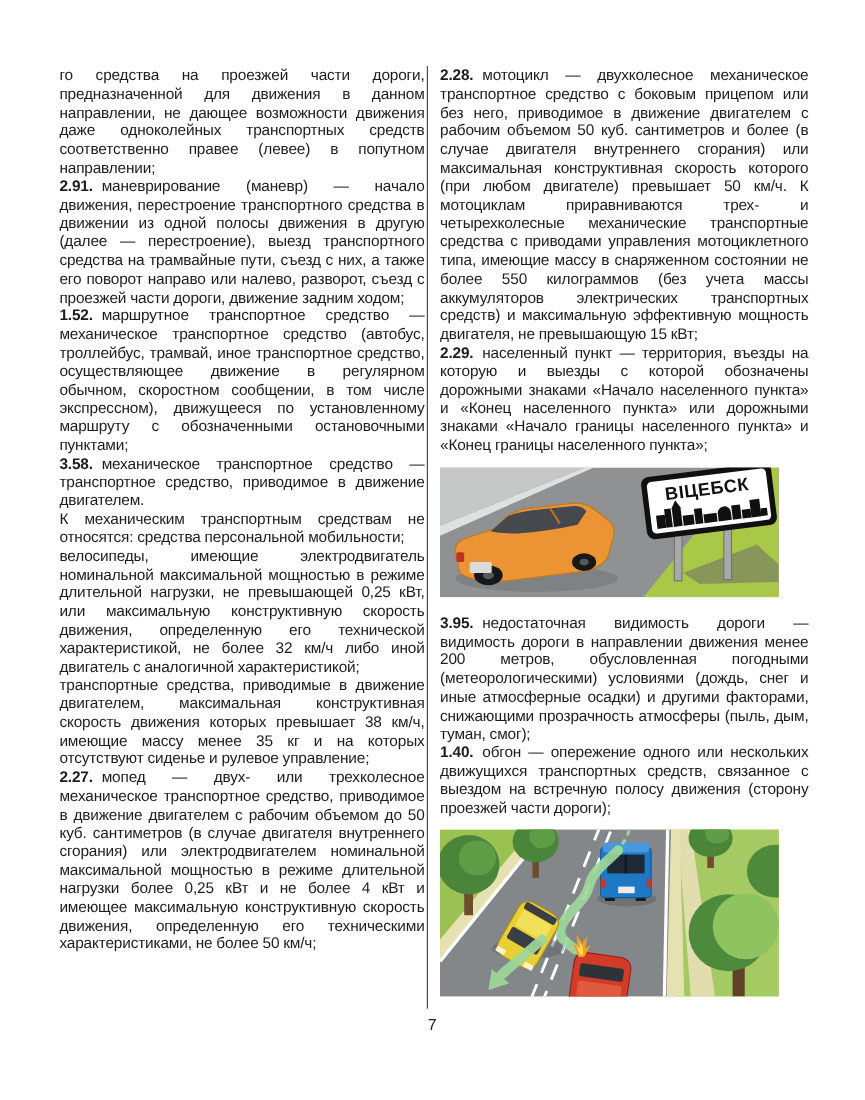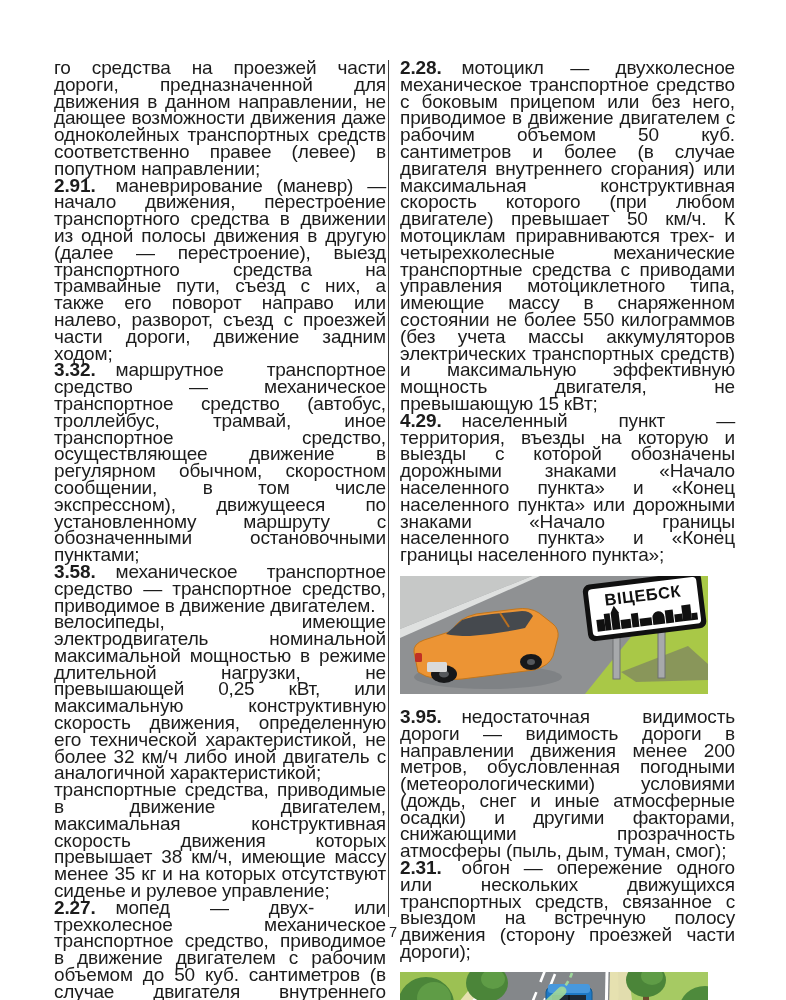--- a/index.html
+++ b/index.html
@@ -5,62 +5,63 @@
   html,body{margin:0;padding:0;}
   body{
     width:786px;height:1000px;background:#ffffff;position:relative;overflow:hidden;
     font-family:"Liberation Sans","DejaVu Sans",sans-serif;color:#1e1e1e;
   }
   .col{position:absolute;top:60px;}
   .col-left{left:54px;width:332px;}
   .col-right{left:400px;width:335px;}
   .divider{position:absolute;left:388px;top:60px;width:1px;height:857px;background:#3c3c3c;}
   .para{
-    margin:0;text-align:justify;font-size:19px;line-height:16.8px;
+    margin:0;text-align:justify;font-size:14px;line-height:16.8px;
     letter-spacing:-0.15px;word-spacing:-0.2px;color:#1c1c1c;
   }
-  .para b{margin-right:20px;}
+  .para b{margin-right:8px;}
   .para b:empty{display:none;margin:0;}
   .figure{display:block;margin:12px 0 15px 0;}
   .figure svg{display:block;}
   .page-number{
     position:absolute;top:924px;left:0;width:786px;text-align:center;
     font-size:14.5px;color:#222;
   }
 </style>
 </head>
 <body>
 
 <div class="divider"></div>
 
 <div class="col col-left">
 
     <p class="para"><span>го средства на проезжей части дороги, предназначенной для движения в данном направлении, не дающее возможности движения даже одноколейных транспортных средств соответственно правее (левее) в попутном направлении;</span></p>
 
     <p class="para"><b>2.91.</b><span>маневрирование (маневр) — начало движения, перестроение транспортного средства в движении из одной полосы движения в другую (далее — перестроение), выезд транспортного средства на трамвайные пути, съезд с них, а также его поворот направо или налево, разворот, съезд с проезжей части дороги, движение задним ходом;</span></p>
 
-    <p class="para"><b>3.32.</b><span>маршрутное транспортное средство — механическое транспортное средство (автобус, троллейбус, трамвай, иное транспортное средство, осуществляющее движение в регулярном обычном, скоростном сообщении, в том числе экспрессном), движущееся по установленному маршруту с обозначенными остановочными пунктами;</span></p>
+    <p class="para"><b>1.52.</b><span>маршрутное транспортное средство — механическое транспортное средство (автобус, троллейбус, трамвай, иное транспортное средство, осуществляющее движение в регулярном обычном, скоростном сообщении, в том числе экспрессном), движущееся по установленному маршруту с обозначенными остановочными пунктами;</span></p>
 
     <p class="para"><b>3.58.</b><span>механическое транспортное средство — транспортное средство, приводимое в движение двигателем.</span></p>
 
+    <p class="para"><span>К механическим транспортным средствам не относятся: средства персональной мобильности;</span></p>
 
     <p class="para"><span>велосипеды, имеющие электродвигатель номинальной максимальной мощностью в режиме длительной нагрузки, не превышающей 0,25 кВт, или максимальную конструктивную скорость движения, определенную его технической характеристикой, не более 32 км/ч либо иной двигатель с аналогичной характеристикой;</span></p>
 
     <p class="para"><span>транспортные средства, приводимые в движение двигателем, максимальная конструктивная скорость движения которых превышает 38 км/ч, имеющие массу менее 35 кг и на которых отсутствуют сиденье и рулевое управление;</span></p>
 
     <p class="para"><b>2.27.</b><span>мопед — двух- или трехколесное механическое транспортное средство, приводимое в движение двигателем с рабочим объемом до 50 куб. сантиметров (в случае двигателя внутреннего сгорания) или электродвигателем номинальной максимальной мощностью в режиме длительной нагрузки более 0,25 кВт и не более 4 кВт и имеющее максимальную конструктивную скорость движения, определенную его техническими характеристиками, не более 50 км/ч;</span></p>
   </div>
 
 <div class="col col-right">
 
   <div>
 
       <p class="para"><b>2.28.</b><span>мотоцикл — двухколесное механическое транспортное средство с боковым прицепом или без него, приводимое в движение двигателем с рабочим объемом 50 куб. сантиметров и более (в случае двигателя внутреннего сгорания) или максимальная конструктивная скорость которого (при любом двигателе) превышает 50 км/ч. К мотоциклам приравниваются трех- и четырехколесные механические транспортные средства с приводами управления мотоциклетного типа, имеющие массу в снаряженном состоянии не более 550 килограммов (без учета массы аккумуляторов электрических транспортных средств) и максимальную эффективную мощность двигателя, не превышающую 15 кВт;</span></p>
 
-      <p class="para"><b>4.29.</b><span>населенный пункт — территория, въезды на которую и выезды с которой обозначены дорожными знаками «Начало населенного пункта» и «Конец населенного пункта» или дорожными знаками «Начало границы населенного пункта» и «Конец границы населенного пункта»;</span></p>
+      <p class="para"><b>2.29.</b><span>населенный пункт — территория, въезды на которую и выезды с которой обозначены дорожными знаками «Начало населенного пункта» и «Конец населенного пункта» или дорожными знаками «Начало границы населенного пункта» и «Конец границы населенного пункта»;</span></p>
     </div>
 
   <div class="figure">
     <svg width="308" height="118" viewBox="0 0 308 118">
 
       <rect width="308" height="118" fill="#8f9193"></rect>
 
       <polygon points="0,0 132,0 0,53" fill="#c6c8c7"></polygon>
       <polygon points="0,53 132,0 140,0 0,62" fill="#dfe1e0"></polygon>
 
@@ -105,21 +106,21 @@
           <rect x="290" y="43" width="6" height="7"></rect>
         </g>
       </g>
     </svg>
   </div>
 
   <div>
 
       <p class="para"><b>3.95.</b><span>недостаточная видимость дороги — видимость дороги в направлении движения менее 200 метров, обусловленная погодными (метеорологическими) условиями (дождь, снег и иные атмосферные осадки) и другими факторами, снижающими прозрачность атмосферы (пыль, дым, туман, смог);</span></p>
 
-      <p class="para"><b>2.31.</b><span>обгон — опережение одного или нескольких движущихся транспортных средств, связанное с выездом на встречную полосу движения (сторону проезжей части дороги);</span></p>
+      <p class="para"><b>1.40.</b><span>обгон — опережение одного или нескольких движущихся транспортных средств, связанное с выездом на встречную полосу движения (сторону проезжей части дороги);</span></p>
     </div>
 
   <div class="figure" style="margin:11px 0 0 0;">
     <svg width="308" height="152" viewBox="0 0 308 152">
 
       <rect width="308" height="152" fill="#9cc153"></rect>
       <polygon points="224,0 308,0 308,152 215,152" fill="#a6ca63"></polygon>
 
       <polygon points="216,0 228,0 250,152 228,152" fill="#e2ddae"></polygon>
 

